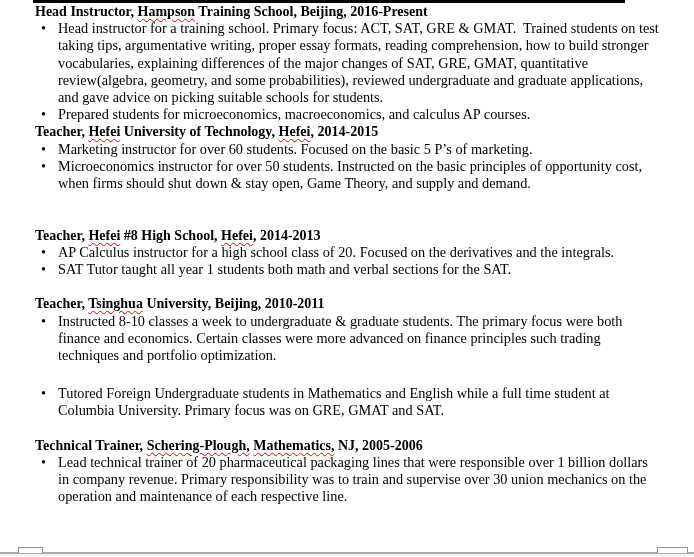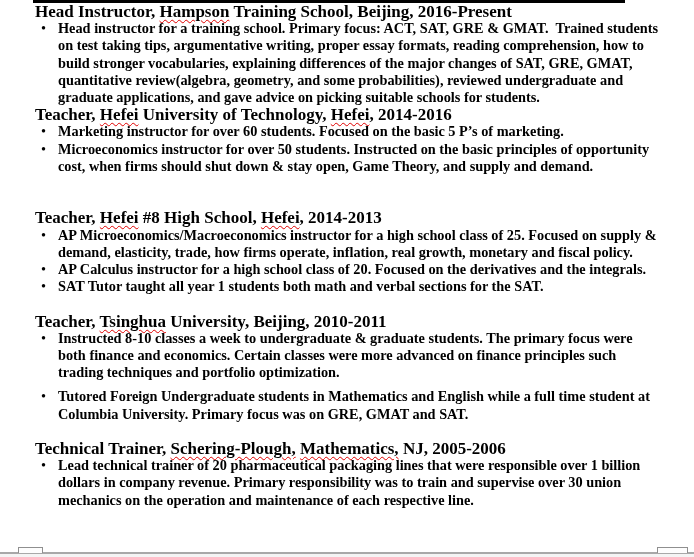--- a/index.html
+++ b/index.html
@@ -34,21 +34,21 @@
     position: absolute;
     left: 35px;
     top: 3px;
     width: 627px;
     font-size: 14.3px;
     line-height: 17.2px;
   }
   .job-title {
     margin: 0;
     padding: 0;
-    font-size: 17px;
+    font-size: 14px;
     line-height: 17.2px;
     font-weight: bold;
     font-family: Liberation Serif, serif;
   }
   .squiggle {
     text-decoration-line: underline;
     text-decoration-style: wavy;
     text-decoration-color: #e00000;
     text-decoration-thickness: 1px;
     text-underline-offset: 2px;
@@ -63,21 +63,20 @@
     padding-left: 23px;
   }
   ul.job-bullets li::before {
     content: "\2022";
     position: absolute;
     left: 6px;
     top: 0;
   }
   .bullet-text {
     white-space: pre-wrap;
-    font-weight: bold;
   }
   
   .bottom-line {
     position: absolute;
     left: 0;
     top: 552px;
     width: 694px;
     height: 2px;
     background: #a8a8a8;
   }
@@ -103,41 +102,41 @@
 </head>
 <body>
 
 <div class="page">
   <div class="top-rule"></div>
   <div class="content" id="content">
   <section class="job">
     <h3 class="job-title"><span>Head Instructor, </span><span class="squiggle">Hampson</span><span> Training School, Beijing, 2016-Present</span></h3>
     <ul class="job-bullets">
           <li><span class="bullet-text">Head instructor for a training school. Primary focus: ACT, SAT, GRE &amp; GMAT.  Trained students on test taking tips, argumentative writing, proper essay formats, reading comprehension, how to build stronger vocabularies, explaining differences of the major changes of SAT, GRE, GMAT, quantitative review(algebra, geometry, and some probabilities), reviewed undergraduate and graduate applications, and gave advice on picking suitable schools for students.</span></li>
+          <li><span class="bullet-text">Prepared students for microeconomics, macroeconomics, and calculus AP courses.</span></li>
         </ul>
   </section>
 
   <section class="job" style="margin-bottom: 34.4px;">
-    <h3 class="job-title"><span>Teacher, </span><span class="squiggle">Hefei</span><span> University of Technology, </span><span class="squiggle">Hefei</span><span>, 2014-2016</span></h3>
+    <h3 class="job-title"><span>Teacher, </span><span class="squiggle">Hefei</span><span> University of Technology, </span><span class="squiggle">Hefei</span><span>, 2014-2015</span></h3>
     <ul class="job-bullets">
           <li><span class="bullet-text">Marketing instructor for over 60 students. Focused on the basic 5 P’s of marketing.</span></li>
           <li><span class="bullet-text">Microeconomics instructor for over 50 students. Instructed on the basic principles of opportunity cost, when firms should shut down &amp; stay open, Game Theory, and supply and demand.</span></li>
         </ul>
   </section>
 
   <section class="job" style="margin-bottom: 17.2px;">
     <h3 class="job-title"><span>Teacher, </span><span class="squiggle">Hefei</span><span> #8 High School, </span><span class="squiggle">Hefei</span><span>, 2014-2013</span></h3>
     <ul class="job-bullets">
-          <li><span class="bullet-text">AP Microeconomics/Macroeconomics instructor for a high school class of 25. Focused on supply &amp; demand, elasticity, trade, how firms operate, inflation, real growth, monetary and fiscal policy.</span></li>
           <li><span class="bullet-text">AP Calculus instructor for a high school class of 20. Focused on the derivatives and the integrals.</span></li>
           <li><span class="bullet-text">SAT Tutor taught all year 1 students both math and verbal sections for the SAT.</span></li>
         </ul>
   </section>
 
-  <section class="job" style="margin-bottom: 7px;">
+  <section class="job" style="margin-bottom: 21px;">
     <h3 class="job-title"><span>Teacher, </span><span class="squiggle">Tsinghua</span><span> University, Beijing, 2010-2011</span></h3>
     <ul class="job-bullets">
           <li><span class="bullet-text">Instructed 8-10 classes a week to undergraduate &amp; graduate students. The primary focus were both finance and economics. Certain classes were more advanced on finance principles such trading techniques and portfolio optimization.</span></li>
         </ul>
   </section>
 
   <section class="job" style="margin-bottom: 17.2px;">
     <ul class="job-bullets">
           <li><span class="bullet-text">Tutored Foreign Undergraduate students in Mathematics and English while a full time student at Columbia University. Primary focus was on GRE, GMAT and SAT.</span></li>
         </ul>

